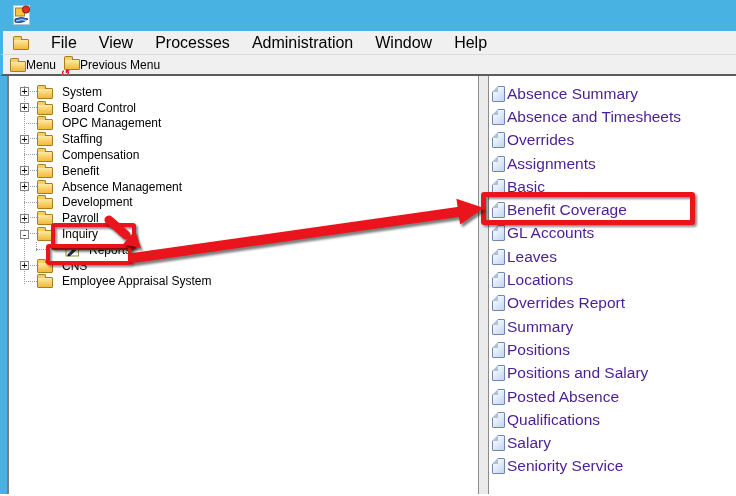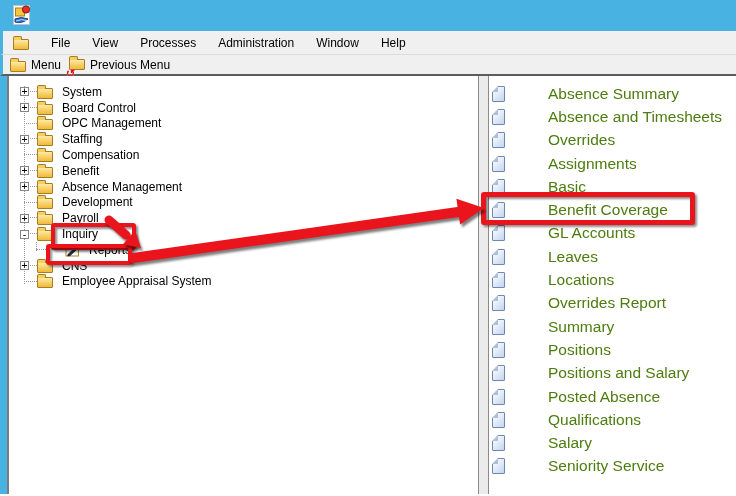--- a/index.html
+++ b/index.html
@@ -9,33 +9,33 @@
   .window { position:relative; width:736px; height:496px; background:#fff; }
 
   
   .titlebar { height:31px; background:#48b2e2; position:relative; }
   .app-icon { position:absolute; left:13px; top:4px; width:19px; height:22px; }
 
   
   .menubar {
     height:24px; background:#f0f0f0; border-left:3px solid #48b2e2;
     display:flex; align-items:center; padding-left:10px;
-    font-size:12px; color:#000; border-bottom:1px solid #dcdcdc;
+    font-size:16px; color:#000; border-bottom:1px solid #dcdcdc;
   }
   .menubar .menu-item { margin-left:22px; cursor:default; }
   .menubar .menu-item:first-of-type { margin-left:12px; }
 
   
   .toolbar {
     height:21px; background:#f0f0f0; border-left:3px solid #48b2e2;
     border-bottom:2px solid #5c5c5c;
     display:flex; align-items:center; padding-left:3px; font-size:12px;
   }
   .tool-btn { display:flex; align-items:center; padding:0 4px; height:18px; }
-  .tool-btn .tool-label { margin-left:5px; }
+  .tool-btn .tool-label { }
 
   
   .folder {
     display:inline-block; width:16px; height:11px; position:relative;
     background:linear-gradient(180deg,#fdeaa8 0%,#f6cf63 55%,#efba3e 100%);
     border:1px solid #a97c1f; border-radius:1px; margin-top:3px; flex:0 0 auto;
   }
   .folder::before {
     content:""; position:absolute; top:-4px; left:-1px; width:7px; height:3px;
     background:#f6cf63; border:1px solid #a97c1f; border-bottom:none;
@@ -65,21 +65,21 @@
     text-align:center; color:#000; flex:0 0 auto; font-family:"DejaVu Sans Mono",monospace;
   }
   .tbox:empty { visibility:hidden; }
   .trow .folder { margin-left:8px; z-index:2; }
   .trow.child { padding-left:56px; }
   .tlabel { margin-left:9px; white-space:nowrap; z-index:2; }
   .child-vline { position:absolute; left:27px; top:166px; height:9px; border-left:1px dotted #9a9a9a; }
   .report-icon { display:inline-block; flex:0 0 auto; margin-top:2px; z-index:2; }
 
   
-  .lrow { height:23.3px; display:flex; align-items:center; padding-left:3px; font-size:15.5px; color:#4d7c0f;gap:41px; }
+  .lrow { height:23.3px; display:flex; align-items:center; padding-left:3px; font-size:15.5px; color:#4c1d95; }
   .doc {
     display:inline-block; width:13px; height:16px; position:relative; flex:0 0 auto;
     background:linear-gradient(135deg,#ffffff 0%,#e8f0fb 40%,#c2d4ee 100%);
     border:1px solid #7088ae; border-radius:1px;
   }
   .doc::before {
     content:""; position:absolute; left:-1px; top:-1px;
     border-style:solid; border-width:6px 6px 0 0; border-color:#fdfeff #aebfd9 transparent transparent;
   }
   .lrow .llabel { margin-left:2px; white-space:nowrap; }

